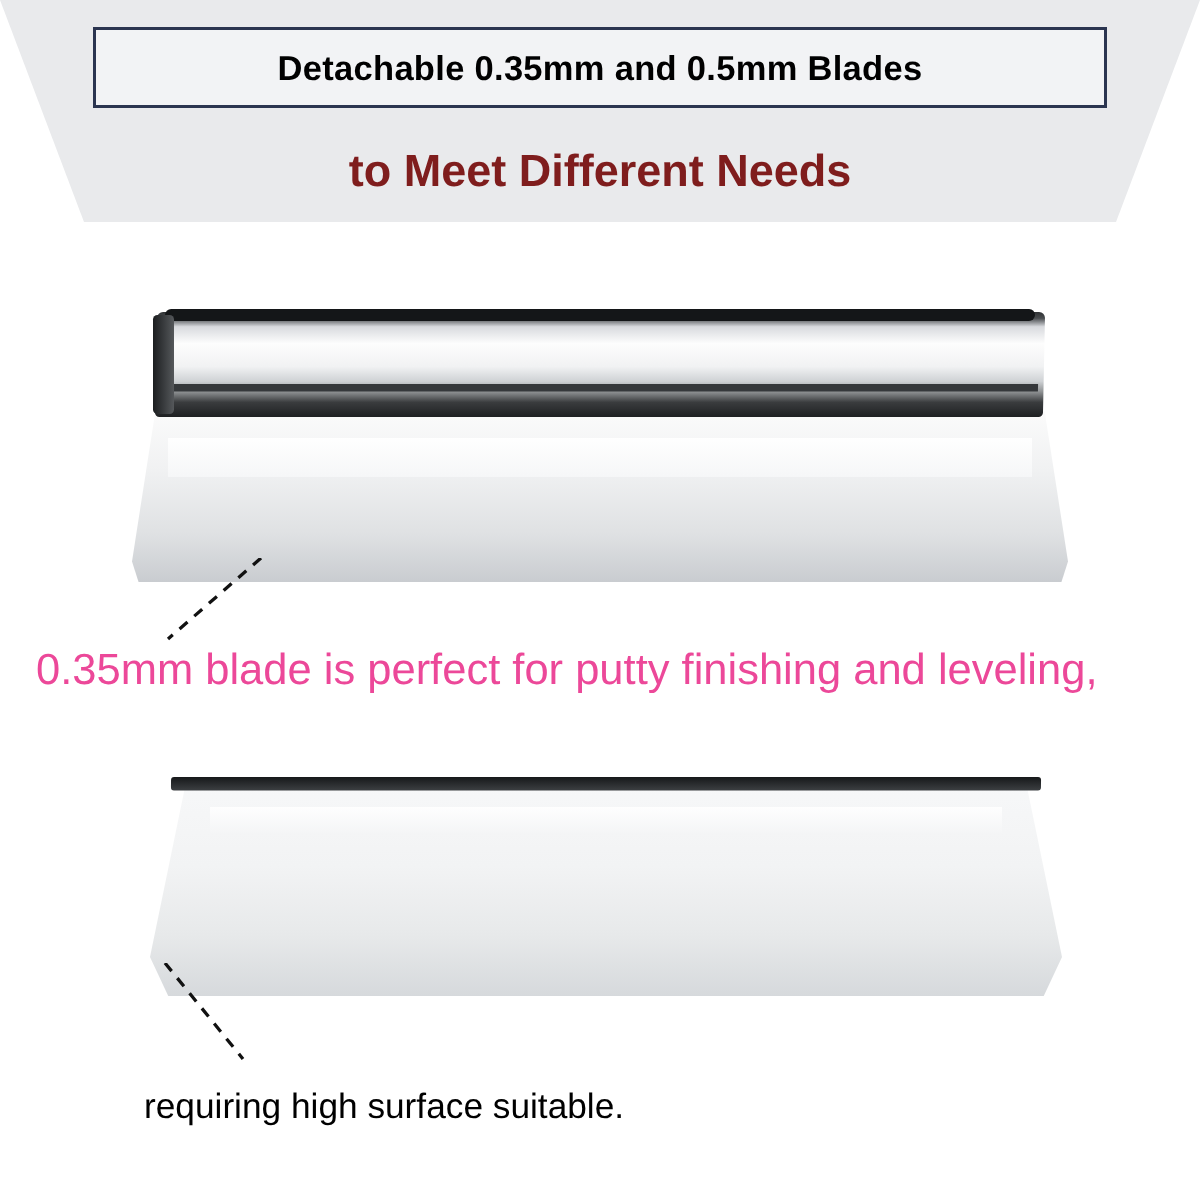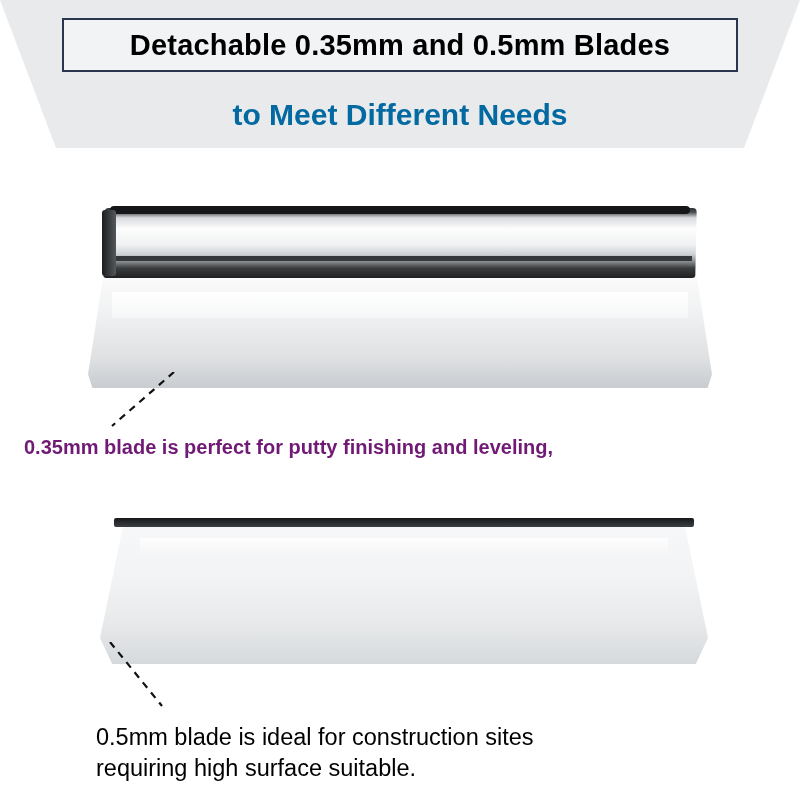--- a/index.html
+++ b/index.html
@@ -41,35 +41,35 @@
     width: 676px;
     height: 54px;
     box-sizing: border-box;
     background: #f2f3f5;
     border: 2px solid #2b3550;
     display: flex;
     align-items: center;
     justify-content: center;
   }
   .title-box .title-text {
-    font-size: 29px;
+    font-size: 23px;
     font-weight: bold;
     letter-spacing: 0.2px;
     color: #000000;
     white-space: nowrap;
   }
   .subtitle {
     position: absolute;
     left: 0;
     top: 98px;
     width: 800px;
     text-align: center;
     font-size: 30px;
     font-weight: bold;
-    color: #0369a1;
+    color: #7f1d1d;
   }
 
   
   .product-one {
     position: absolute;
     left: 88px;
     top: 196px;
     width: 624px;
     height: 192px;
   }
@@ -144,24 +144,23 @@
     width: 70px;
     height: 58px;
   }
 
   
   .caption-one {
     position: absolute;
     left: 24px;
     top: 432px;
     width: 760px;
-    font-size: 20px;
+    font-size: 29px;
     line-height: 31px;
-    color: #701a75;
-    font-weight: bold;
+    color: #ec4899;
   }
 
   
   .product-two {
     position: absolute;
     left: 100px;
     top: 512px;
     width: 608px;
     height: 152px;
   }
@@ -246,15 +245,14 @@
   <div class="p2-blade"></div>
   <div class="p2-edge"></div>
   <div class="p2-sheen"></div>
 </div>
 
 <svg class="leader-two" viewBox="0 0 62 68">
   <line x1="4" y1="0" x2="56" y2="64" stroke="#111111" stroke-width="2.2" stroke-dasharray="7 6"></line>
 </svg>
 
 <div class="caption-two">
-  <div>0.5mm blade is ideal for construction sites</div>
   <div>requiring high surface suitable.</div>
 </div>
 
 </body></html>

